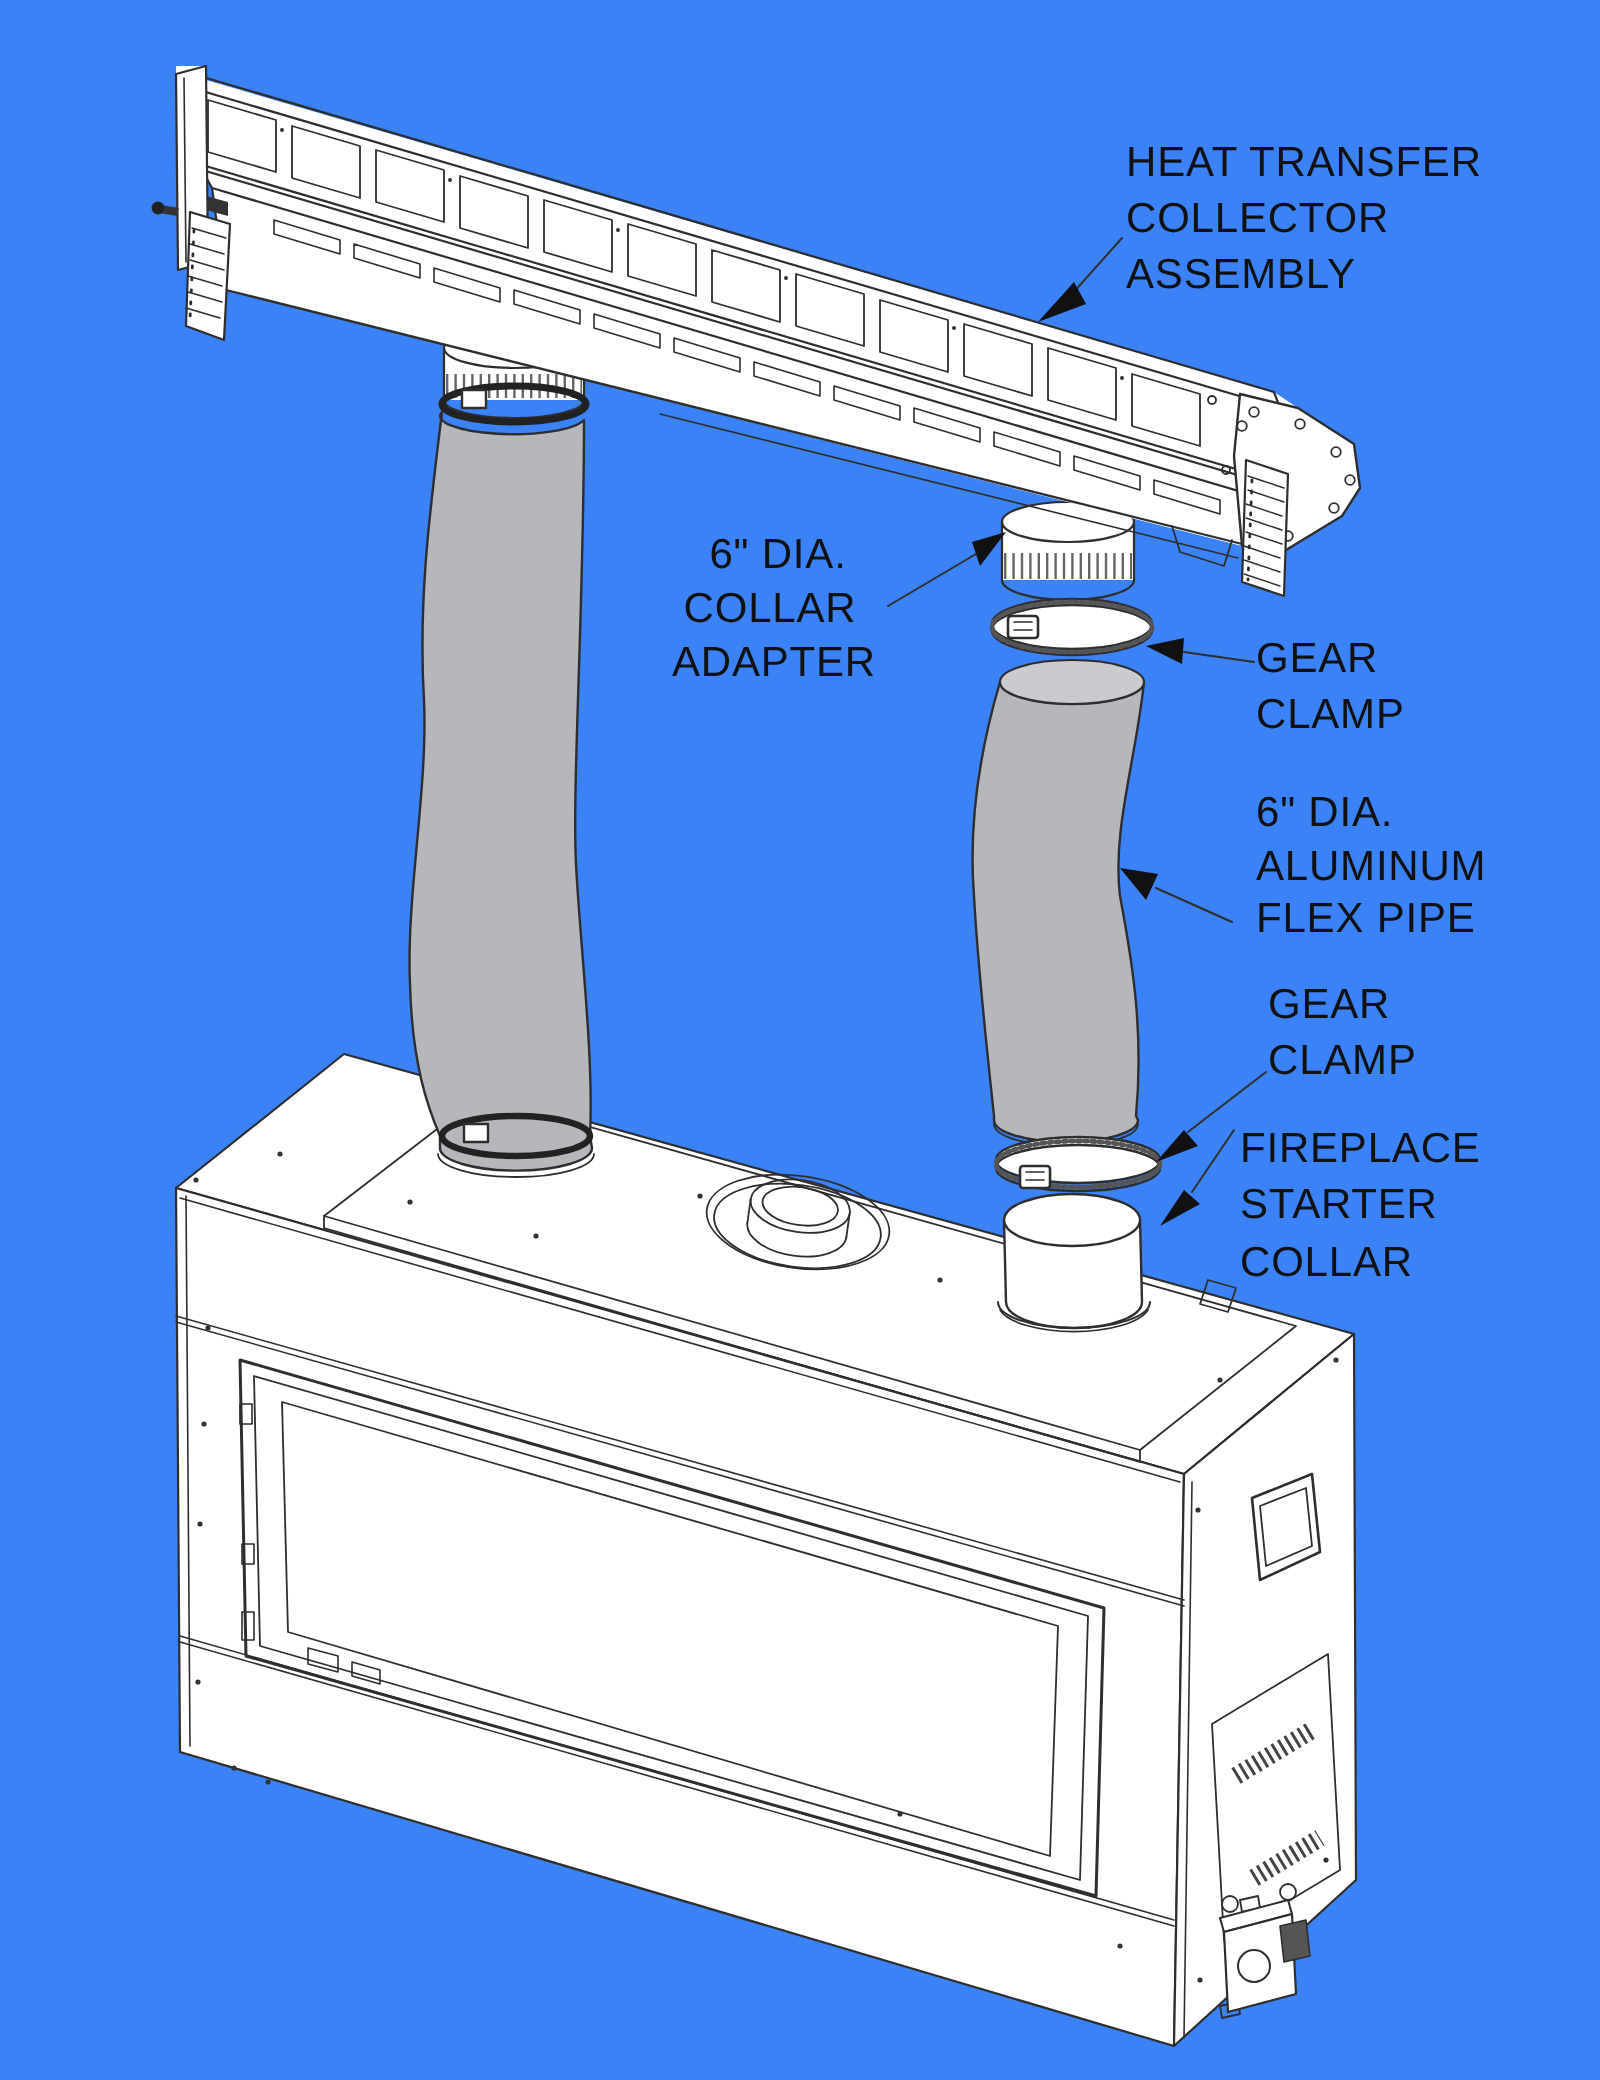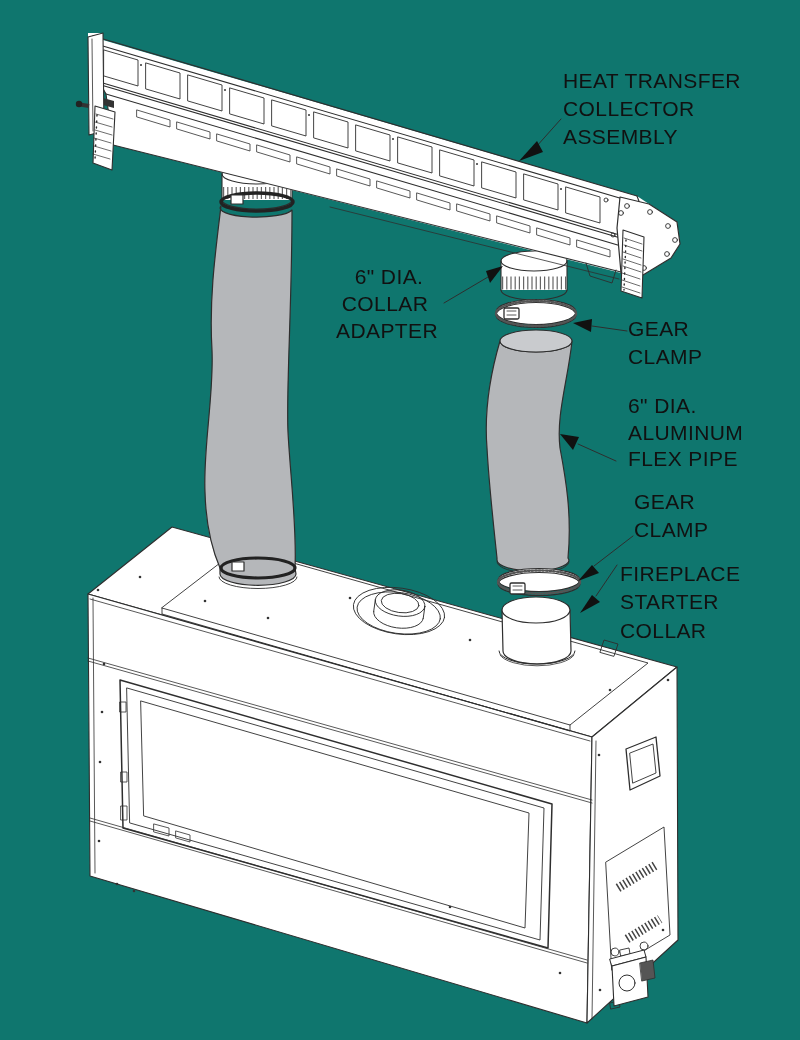--- a/index.html
+++ b/index.html
@@ -1,16 +1,16 @@
 <!DOCTYPE html>
 <html><head>
 <meta charset="utf-8">
 <style>
   html,body{margin:0;padding:0;background:#ffffff;}
-  .canvas{position:relative;width:800px;height:1040px;background:#0f766e;overflow:hidden;
+  .canvas{position:relative;width:800px;height:1040px;background:#3b82f6;overflow:hidden;
           font-family:"Liberation Sans", sans-serif;}
   svg{position:absolute;left:0;top:0;}
   text{font-family:"Liberation Sans", sans-serif;font-size:21px;fill:#111111;letter-spacing:0.4px;}
 </style>
 </head>
 <body>
 
 <div class="canvas">
 <svg width="800" height="1040" viewBox="0 0 800 1040">
   <g stroke="#2e2e2e" stroke-width="1.1" fill="none" stroke-linejoin="round" stroke-linecap="round">

